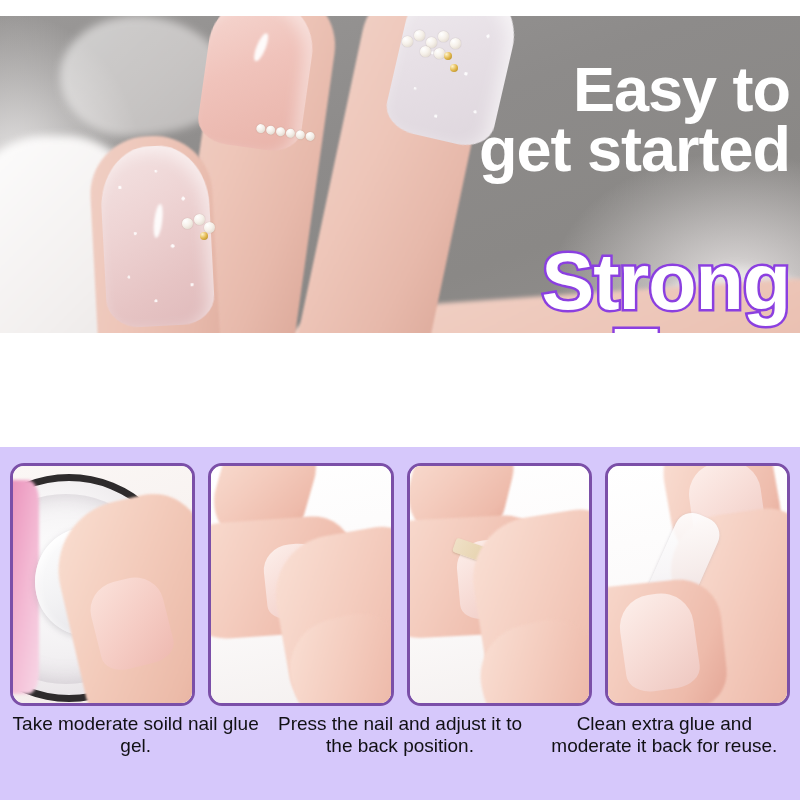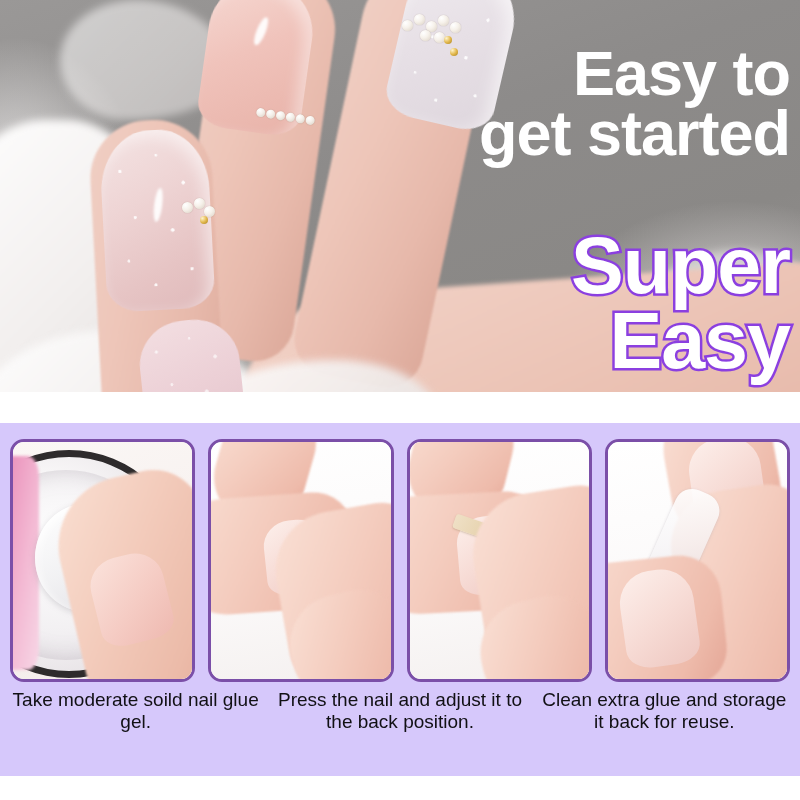--- a/index.html
+++ b/index.html
@@ -16,23 +16,23 @@
   .page {
     position: relative;
     width: 800px;
     height: 800px;
     overflow: hidden;
   }
 
   
   .hero {
     position: absolute;
-    left: 0; top: 0;
+    left: 0; top: 16px;
     width: 800px;
-    height: 392px;
+    height: 317px;
     overflow: hidden;
     background: #14532d;
   }
   .hero-bg {
     position: absolute;
     inset: 0;
     background:
       radial-gradient(ellipse 300px 220px at 92% 86%, rgba(240,236,236,0.85) 0%, rgba(240,236,236,0.0) 62%),
       radial-gradient(ellipse 200px 260px at 2% 52%, rgba(246,244,244,0.92) 0%, rgba(246,244,244,0.0) 64%),
       radial-gradient(ellipse 240px 150px at 16% 90%, rgba(250,249,248,0.95) 0%, rgba(250,249,248,0.0) 68%),
@@ -197,21 +197,21 @@
     letter-spacing: -1px;
     white-space: nowrap;
     -webkit-text-stroke: 5px #8b3fe0;
     paint-order: stroke fill;
   }
 
   
   .steps {
     position: absolute;
     left: 0;
-    top: 423px;
+    top: 447px;
     width: 800px;
     height: 353px;
     background: #d6c8fb;
     box-sizing: border-box;
     padding: 16px 10px 0 10px;
   }
   .cards {
     display: flex;
     gap: 13px;
     height: 243px;
@@ -407,21 +407,21 @@
       <span class="gold-bead" style="left:24px; top:18px;"></span>
     </div>
     <div class="ring"></div>
 
     <div class="hero-text">
       <p class="headline">Easy to</p>
       <p class="headline">get started</p>
     </div>
 
     <div class="subline-wrap">
-      <p class="subline">Super</p>
+      <p class="subline">Strong</p>
       <p class="subline">Easy</p>
     </div>
   </div>
 
   <div class="steps">
 
     <div class="cards">
 
       <div class="card">
         <div class="c1-bg"></div>
@@ -461,17 +461,17 @@
         <div class="tip c4-tip"></div>
         <div class="hand c4-low"></div>
         <div class="hand-nail c4-lownail"></div>
       </div>
 
     </div>
 
     <div class="captions">
       <div class="caption">Take moderate soild nail glue gel.</div>
       <div class="caption">Press the nail and adjust it to the back position.</div>
-      <div class="caption">Clean extra glue and storage it back for reuse.</div>
+      <div class="caption">Clean extra glue and moderate it back for reuse.</div>
     </div>
 
   </div>
 </div>
 
 </body></html>

